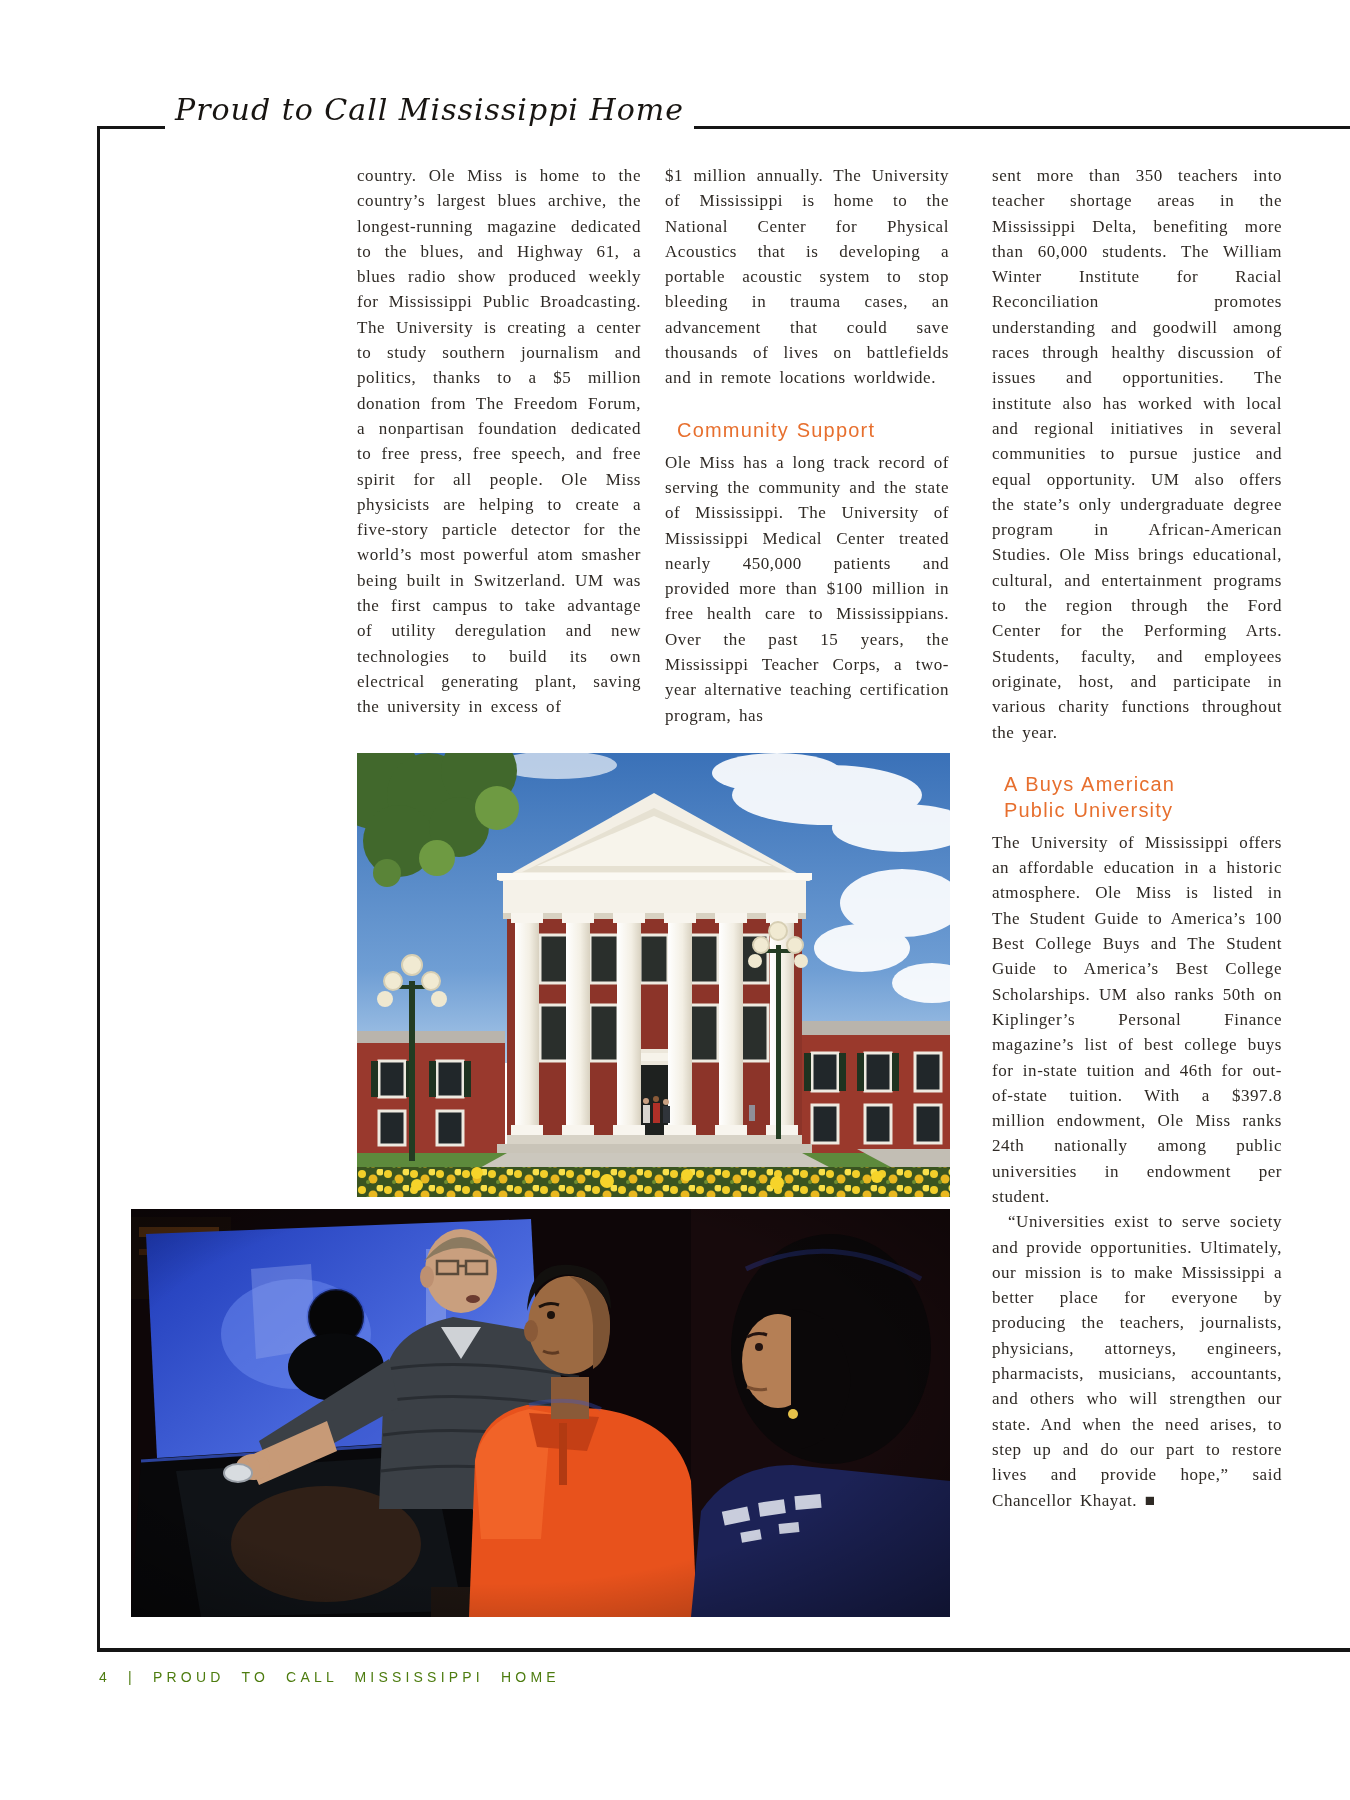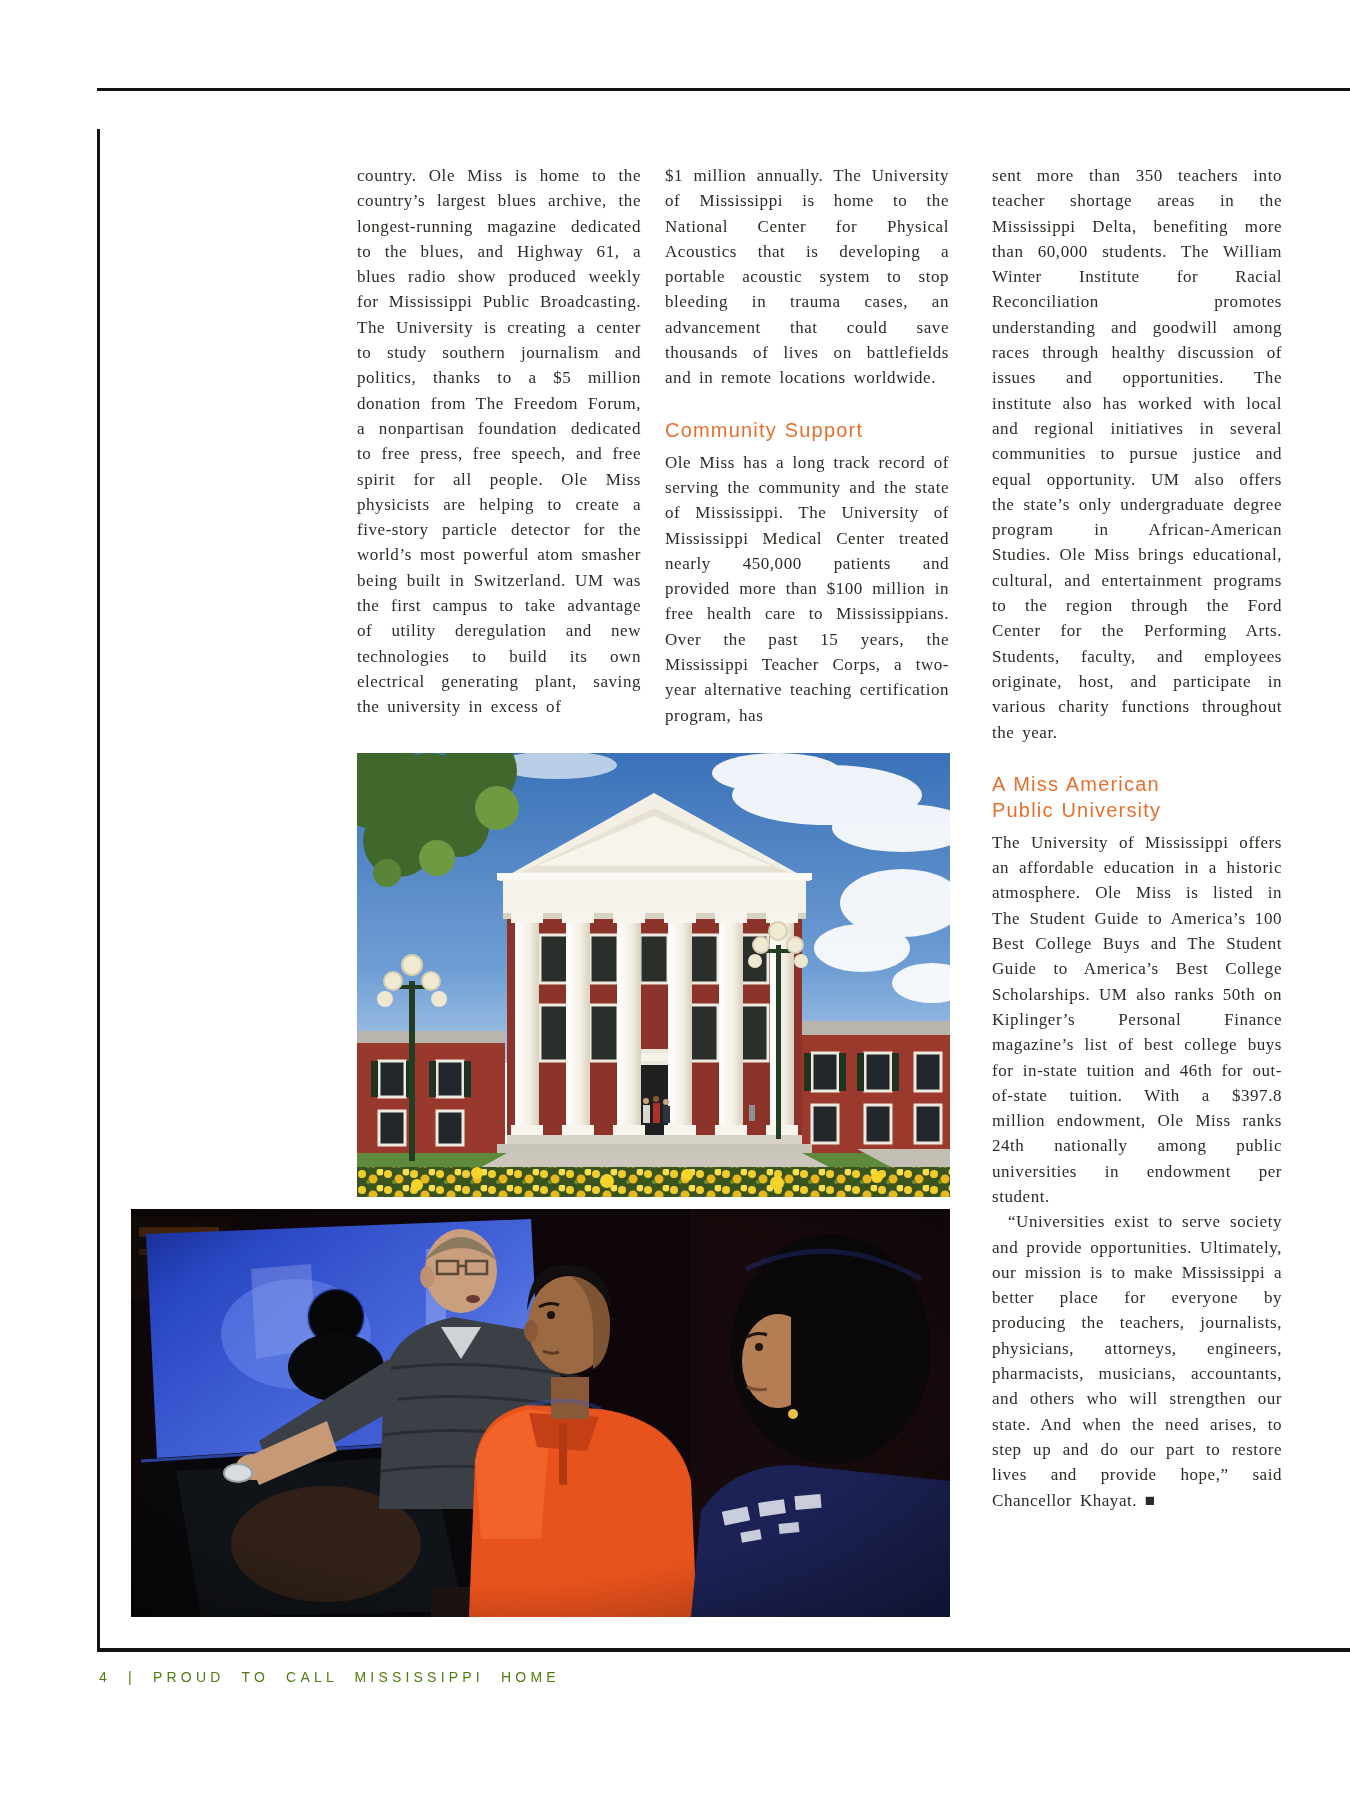--- a/index.html
+++ b/index.html
@@ -36,56 +36,57 @@
     font-size:17px; line-height:25.3px; text-align:justify; text-align-last:left;
     letter-spacing:0.55px; word-spacing:3px; color:#2f2a25;
   }
   .col-1 { left:357px; width:284px; }
   .col-2 { left:665px; width:284px; }
   .col-3 { left:992px; width:290px; }
   .col p { margin:0; }
   .sec-heading {
     font-family:"Liberation Sans", sans-serif; font-size:20px; line-height:26px;
     color:#e76f2e; letter-spacing:1.2px; word-spacing:1px;
-    margin:26px 0 7px 0; text-align:left; font-weight:400;
+    margin:26px 0 7px 12px; text-align:left; font-weight:400;
   }
   .p-indent { text-indent:16px; }
 
   
   .photo { position:absolute; display:block; }
   .photo-campus { left:357px; top:753px; width:593px; height:444px; }
   .photo-lab    { left:131px; top:1209px; width:819px; height:408px; }
 </style>
 </head>
 <body>
 
 <div class="page">
 
   <div class="header-row">
     <div class="header-rule left"></div>
+    <div class="script-title">Proud to Call Mississippi Home</div>
     <div class="header-rule right"></div>
   </div>
 
   <div class="rule-left"></div>
   <div class="rule-bottom"></div>
 
   <div class="col col-1">
     <p>country. Ole Miss is home to the country’s largest blues archive, the longest-running magazine dedicated to the blues, and Highway 61, a blues radio show produced weekly for Mississippi Public Broadcasting. The University is creating a center to study southern journalism and politics, thanks to a $5 million donation from The Freedom Forum, a nonpartisan foundation dedicated to free press, free speech, and free spirit for all people. Ole Miss physicists are helping to create a five-story particle detector for the world’s most powerful atom smasher being built in Switzerland. UM was the first campus to take advantage of utility deregulation and new technologies to build its own electrical generating plant, saving the university in excess of</p>
   </div>
 
   <div class="col col-2">
     <p>$1 million annually. The University of Mississippi is home to the National Center for Physical Acoustics that is developing a portable acoustic system to stop bleeding in trauma cases, an advancement that could save thousands of lives on battlefields and in remote locations worldwide.</p>
     <div class="sec-heading">Community Support</div>
     <p>Ole Miss has a long track record of serving the community and the state of Mississippi. The University of Mississippi Medical Center treated nearly 450,000 patients and provided more than $100 million in free health care to Mississippians. Over the past 15 years, the Mississippi Teacher Corps, a two-year alternative teaching certification program, has</p>
   </div>
 
   <div class="col col-3">
     <p>sent more than 350 teachers into teacher shortage areas in the Mississippi Delta, benefiting more than 60,000 students. The William Winter Institute for Racial Reconciliation promotes understanding and goodwill among races through healthy discussion of issues and opportunities. The institute also has worked with local and regional initiatives in several communities to pursue justice and equal opportunity. UM also offers the state’s only undergraduate degree program in African-American Studies. Ole Miss brings educational, cultural, and entertainment programs to the region through the Ford Center for the Performing Arts. Students, faculty, and employees originate, host, and participate in various charity functions throughout the year.</p>
     <div class="sec-heading">
-      <div>A Miss American</div>
+      <div>A Buys American</div>
       <div>Public University</div>
     </div>
     <p>The University of Mississippi offers an affordable education in a historic atmosphere. Ole Miss is listed in The Student Guide to America’s 100 Best College Buys and The Student Guide to America’s Best College Scholarships. UM also ranks 50th on Kiplinger’s Personal Finance magazine’s list of best college buys for in-state tuition and 46th for out-of-state tuition. With a $397.8 million endowment, Ole Miss ranks 24th nationally among public universities in endowment per student.</p>
     <p class="p-indent">“Universities exist to serve society and provide opportunities. Ultimately, our mission is to make Mississippi a better place for everyone by producing the teachers, journalists, physicians, attorneys, engineers, pharmacists, musicians, accountants, and others who will strengthen our state. And when the need arises, to step up and do our part to restore lives and provide hope,” said Chancellor Khayat. ■</p>
   </div>
 
   <svg class="photo photo-campus" viewBox="0 0 593 444" role="img" aria-label="Lyceum building with white columns and yellow tulips">
     <defs>
       <linearGradient id="g-sky" x1="0" y1="0" x2="0" y2="1">
         <stop offset="0" stop-color="#3a71b8"></stop>

